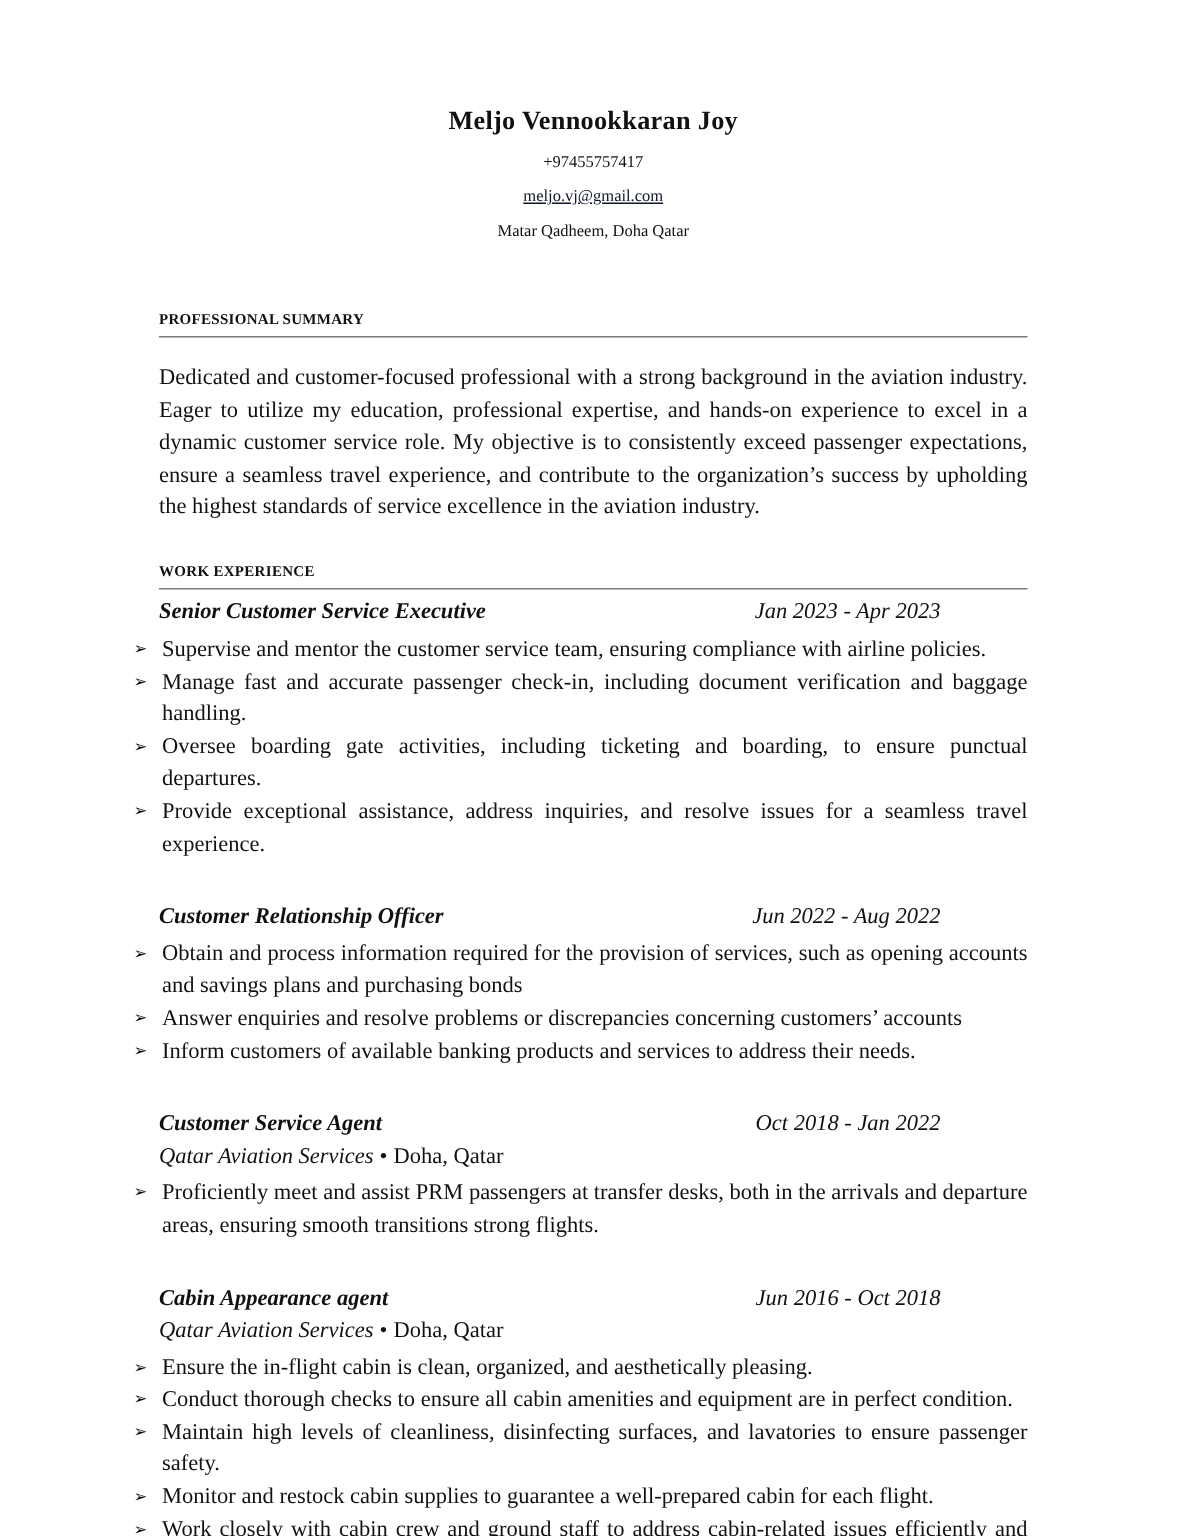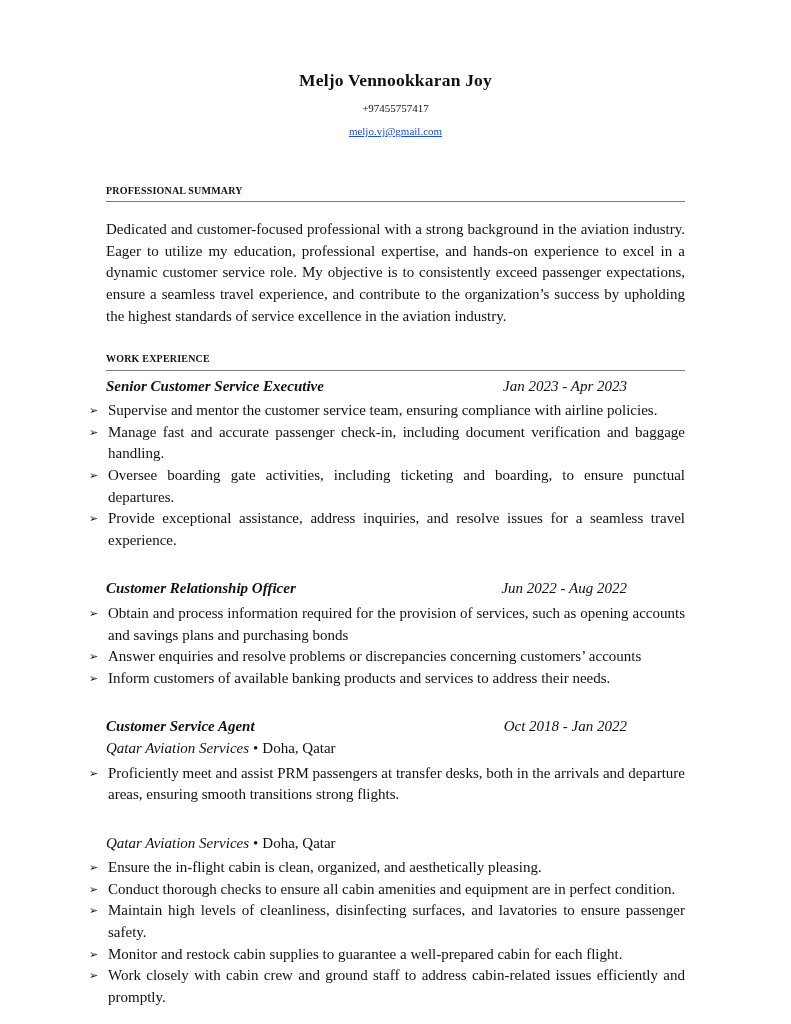--- a/index.html
+++ b/index.html
@@ -22,21 +22,21 @@
   
   .head { text-align: center; }
   .head .name {
     font-size: 17.5px;
     font-weight: bold;
     margin-bottom: 8px;
     letter-spacing: 0.2px;
   }
   .head .hline { margin-bottom: 7px; font-size: 11px; }
   .email-link {
-    color: #1d4ed8;
+    color: #0f172a;
     text-decoration: underline;
     cursor: pointer;
   }
 
   
   h2.sec {
     font-size: 10px;
     font-weight: bold;
     border-bottom: 1px solid #7a7a7a;
     padding-bottom: 3px;
@@ -78,20 +78,21 @@
 <body>
 
 <div class="page">
 
   <header class="head">
     <div class="name">Meljo Vennookkaran Joy</div>
     <div class="hline">+97455757417</div>
     <div class="hline">
       <a class="email-link">meljo.vj@gmail.com</a>
     </div>
+    <div class="hline">Matar Qadheem, Doha Qatar</div>
   </header>
 
   <section class="summary">
     <h2 class="sec">PROFESSIONAL SUMMARY</h2>
     <p>Dedicated and customer-focused professional with a strong background in the aviation industry. Eager to utilize my education, professional expertise, and hands-on experience to excel in a dynamic customer service role. My objective is to consistently exceed passenger expectations, ensure a seamless travel experience, and contribute to the organization’s success by upholding the highest standards of service excellence in the aviation industry.</p>
   </section>
 
   <section class="experience">
     <h2 class="sec">WORK EXPERIENCE</h2>
 
@@ -151,20 +152,24 @@
       </div>
       <ul class="bullets">
         <li>
             <span class="arrow">➢</span>
             <span class="btxt">Proficiently meet and assist PRM passengers at transfer desks, both in the arrivals and departure areas, ensuring smooth transitions strong flights.</span>
           </li>
       </ul>
     </div>
 
     <div class="job">
+      <div class="jobrow">
+        <span class="jtitle">Cabin Appearance agent</span>
+        <span class="jdates">Jun 2016 - Oct 2018</span>
+      </div>
       <div class="companyrow">
         <span class="jcompany">Qatar Aviation Services</span><span class="jsep">•</span><span class="jloc">Doha, Qatar</span>
       </div>
       <ul class="bullets">
         <li>
             <span class="arrow">➢</span>
             <span class="btxt">Ensure the in-flight cabin is clean, organized, and aesthetically pleasing.</span>
           </li>
         <li>
             <span class="arrow">➢</span>

